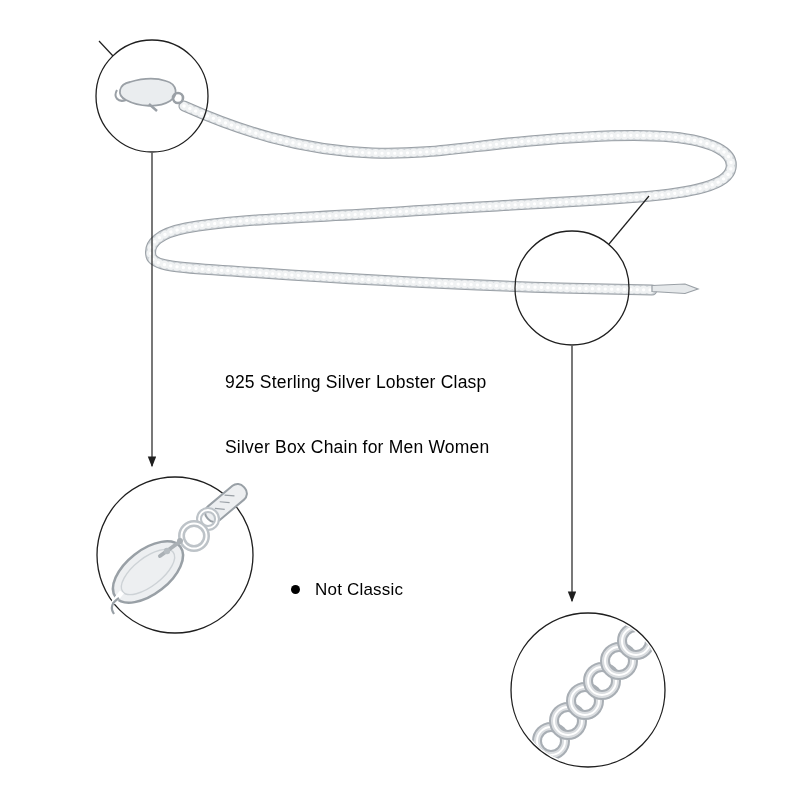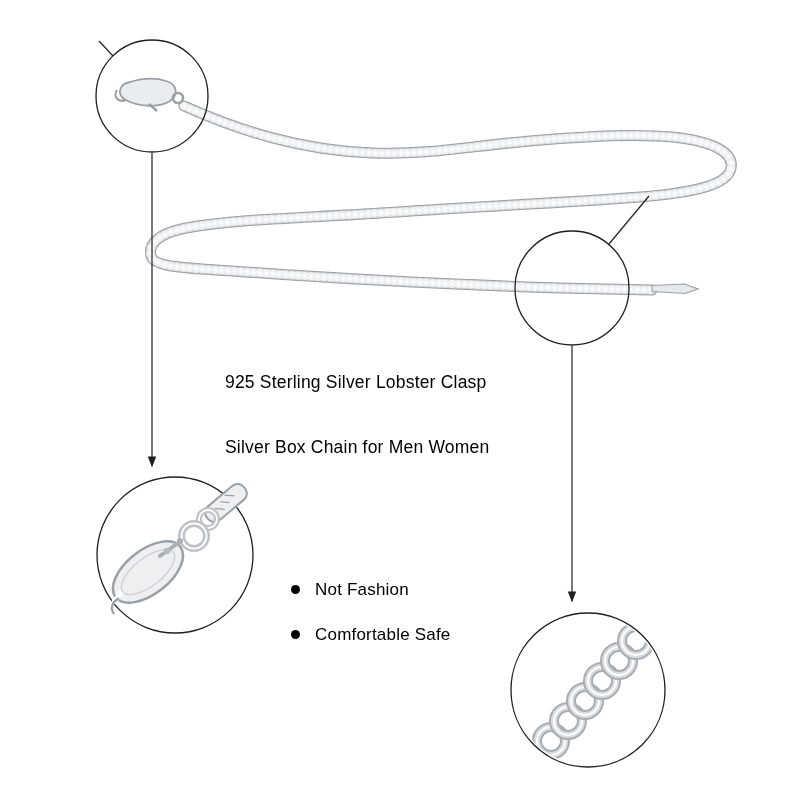--- a/index.html
+++ b/index.html
@@ -116,21 +116,17 @@
       </g>
     </g>
   </svg>
 
   <div class="title title1">925 Sterling Silver Lobster Clasp</div>
   <div class="title title2">Silver Box Chain for Men Women</div>
 
   <div class="features">
     <div class="feature">
       <span class="dot"></span>
-      <span class="lbl">Not Fashion</span>
-    </div>
-    <div class="feature">
-      <span class="dot"></span>
-      <span class="lbl">Comfortable Safe</span>
+      <span class="lbl">Not Classic</span>
     </div>
   </div>
 
 </div>
 
 </body></html>

